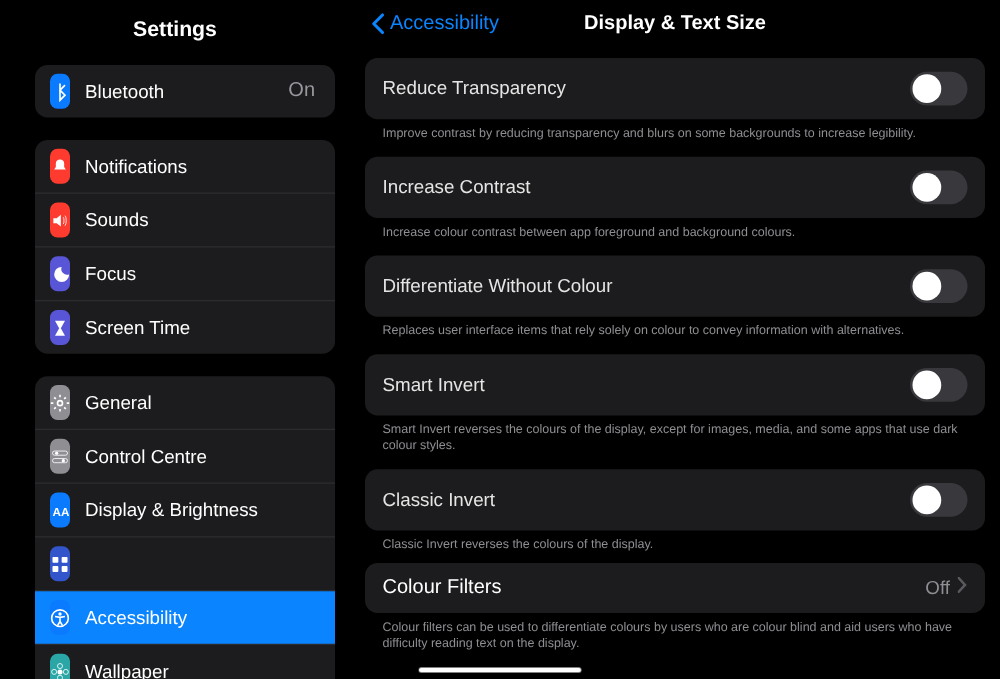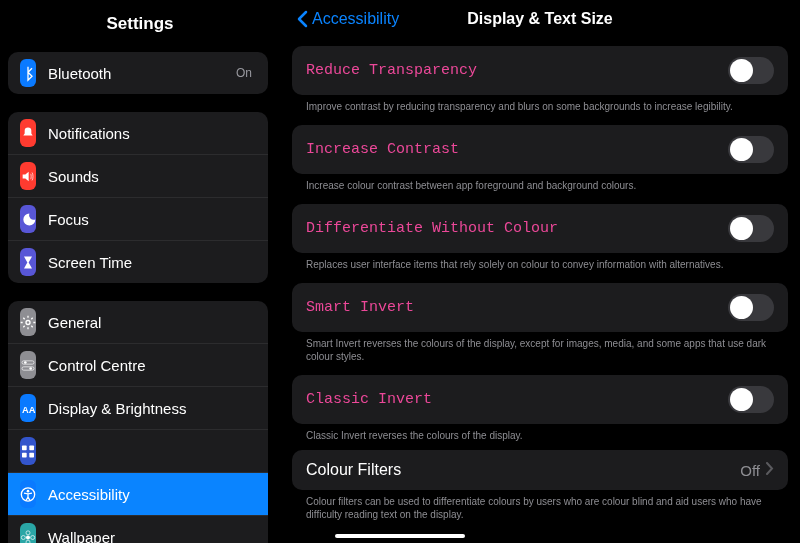--- a/index.html
+++ b/index.html
@@ -1,34 +1,34 @@
 <!DOCTYPE html>
 <html><head>
 <meta charset="utf-8">
 <style>
 * { margin: 0; padding: 0; box-sizing: border-box; font-family: -apple-system, BlinkMacSystemFont, "Segoe UI", sans-serif; }
 body { background: #000; color: #fff; width: 800px; height: 543px; overflow: hidden; display: flex; }
 .sidebar { width: 280px; background: #000; overflow-y: auto; padding-top: 8px; }
 .sidebar-title { font-size: 17px; font-weight: 600; text-align: center; padding: 6px 0 12px 0; }
-.sidebar-group { margin: 6px 12px 18px 8px; background: #1c1c1e; border-radius: 10px; overflow: hidden; }
+.sidebar-group { margin: 6px 12px 18px 28px; background: #1c1c1e; border-radius: 10px; overflow: hidden; }
 .sidebar-item { display: flex; align-items: center; padding: 7px 12px; border-bottom: 0.5px solid #2c2c2e; cursor: pointer; font-size: 15px; }
 .sidebar-item:last-child { border-bottom: none; }
 .sidebar-item.active { background: #0a84ff; }
 .sidebar-item .icon { width: 16px; height: 28px; border-radius: 6px; display: flex; align-items: center; justify-content: center; margin-right: 12px; flex-shrink: 0; }
 .sidebar-item .label { flex: 1; color: #fff; }
-.sidebar-item .value { color: #98989e; font-size: 12px; margin-right: 4px; }
+.sidebar-item .value { color: #98989e; font-size: 16px; margin-right: 4px; }
 
 .main { flex: 1; background: #000; display: flex; flex-direction: column; overflow: hidden; }
 .main-header { display: flex; align-items: center; padding: 10px 16px; position: relative; }
 .back-btn { display: flex; align-items: center; color: #0a84ff; font-size: 16px; cursor: pointer; }
 .back-btn svg { margin-right: 4px; }
 .main-title { position: absolute; left: 50%; transform: translateX(-50%); font-size: 16px; font-weight: 600; }
 .main-content { flex: 1; overflow-y: auto; padding: 0 12px 20px 12px; }
 .setting-row { background: #1c1c1e; border-radius: 10px; padding: 11px 14px; display: flex; align-items: center; justify-content: space-between; margin-top: 8px; }
-.setting-row .title { font-size: 15px; color: #ec4899; font-family: Liberation Mono, monospace; }
+.setting-row .title { font-size: 15px; color: #e5e5e5; }
 .setting-desc { font-size: 10px; color: #8e8e93; padding: 5px 14px 4px 14px; line-height: 1.3; }
 .toggle { width: 46px; height: 27px; border-radius: 14px; background: #39393d; position: relative; cursor: pointer; }
 .toggle .knob { width: 23px; height: 23px; border-radius: 50%; background: #fff; position: absolute; top: 2px; left: 2px; transition: left .2s; }
 .link-row { background: #1c1c1e; border-radius: 10px; padding: 11px 14px; display: flex; align-items: center; justify-content: space-between; margin-top: 4px; cursor: pointer; }
 .link-row .value { color: #8e8e93; font-size: 15px; margin-right: 6px; }
 .chevron { color: #5a5a5e; }
 .home-indicator { position: absolute; bottom: 5px; left: 50%; transform: translateX(-50%); width: 130px; height: 4px; background: #fff; border-radius: 3px; }
 
 
 .ic-bt{background:#0a7aff}.ic-notif{background:#ff3b30}.ic-sound{background:#ff3b30}.ic-focus{background:#5856d6}.ic-st{background:#5856d6}

